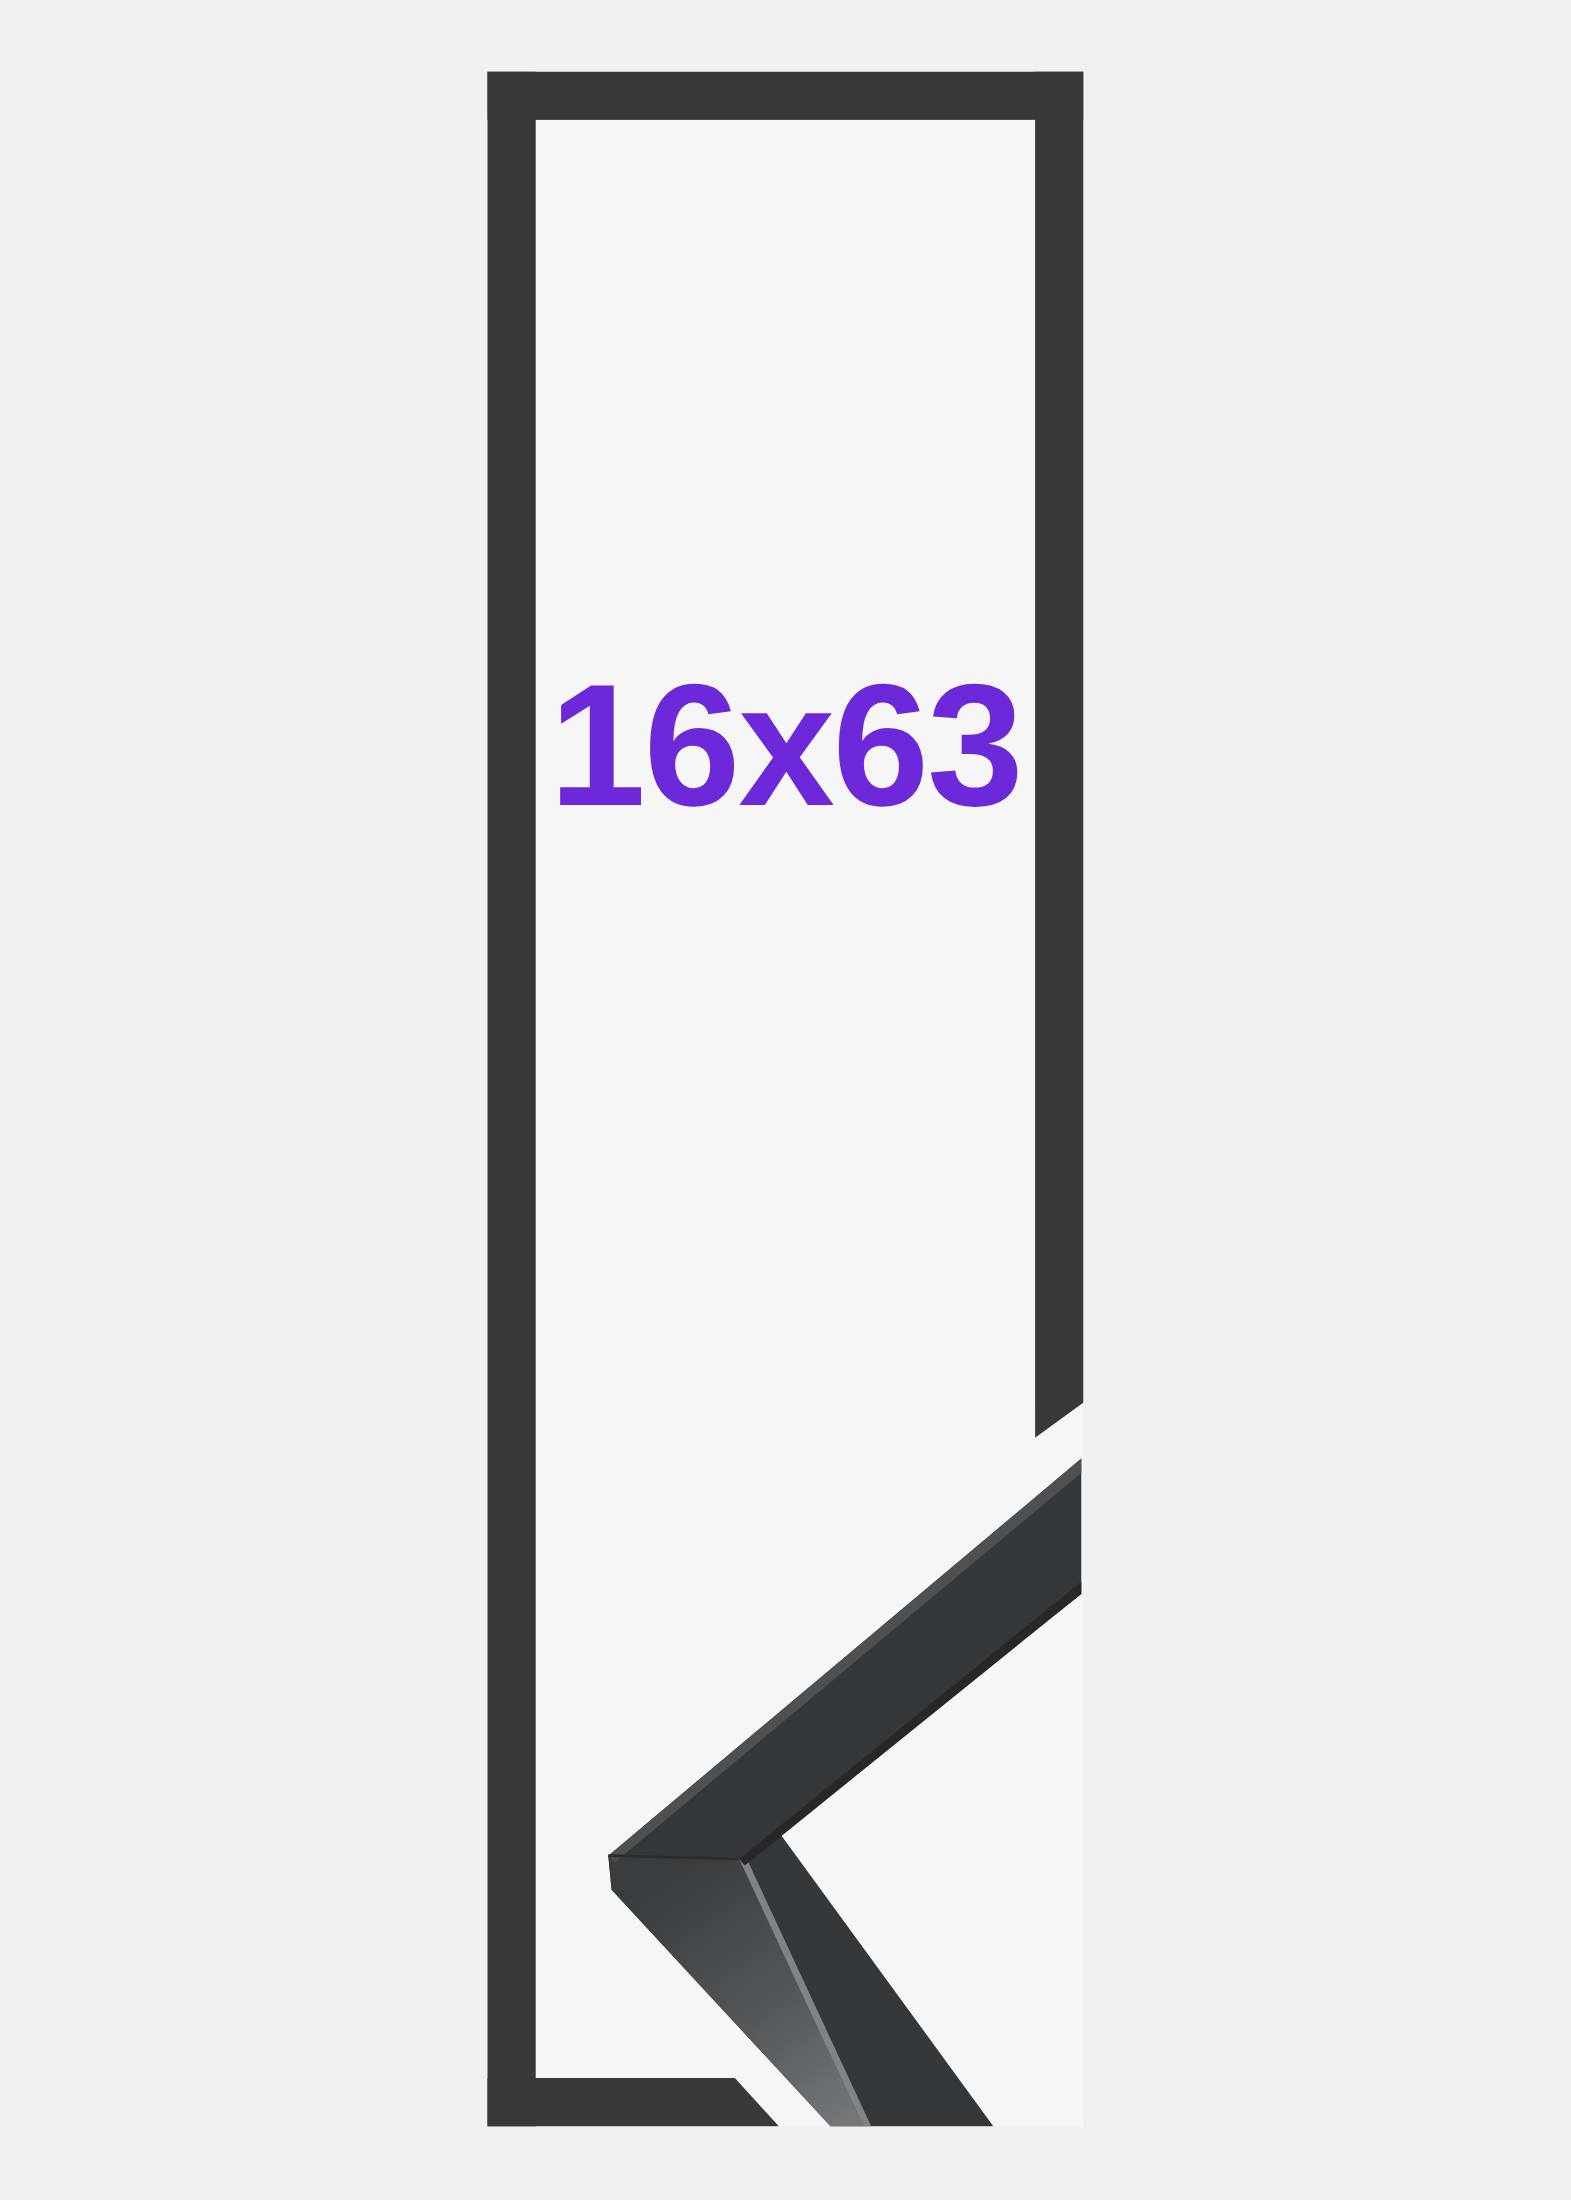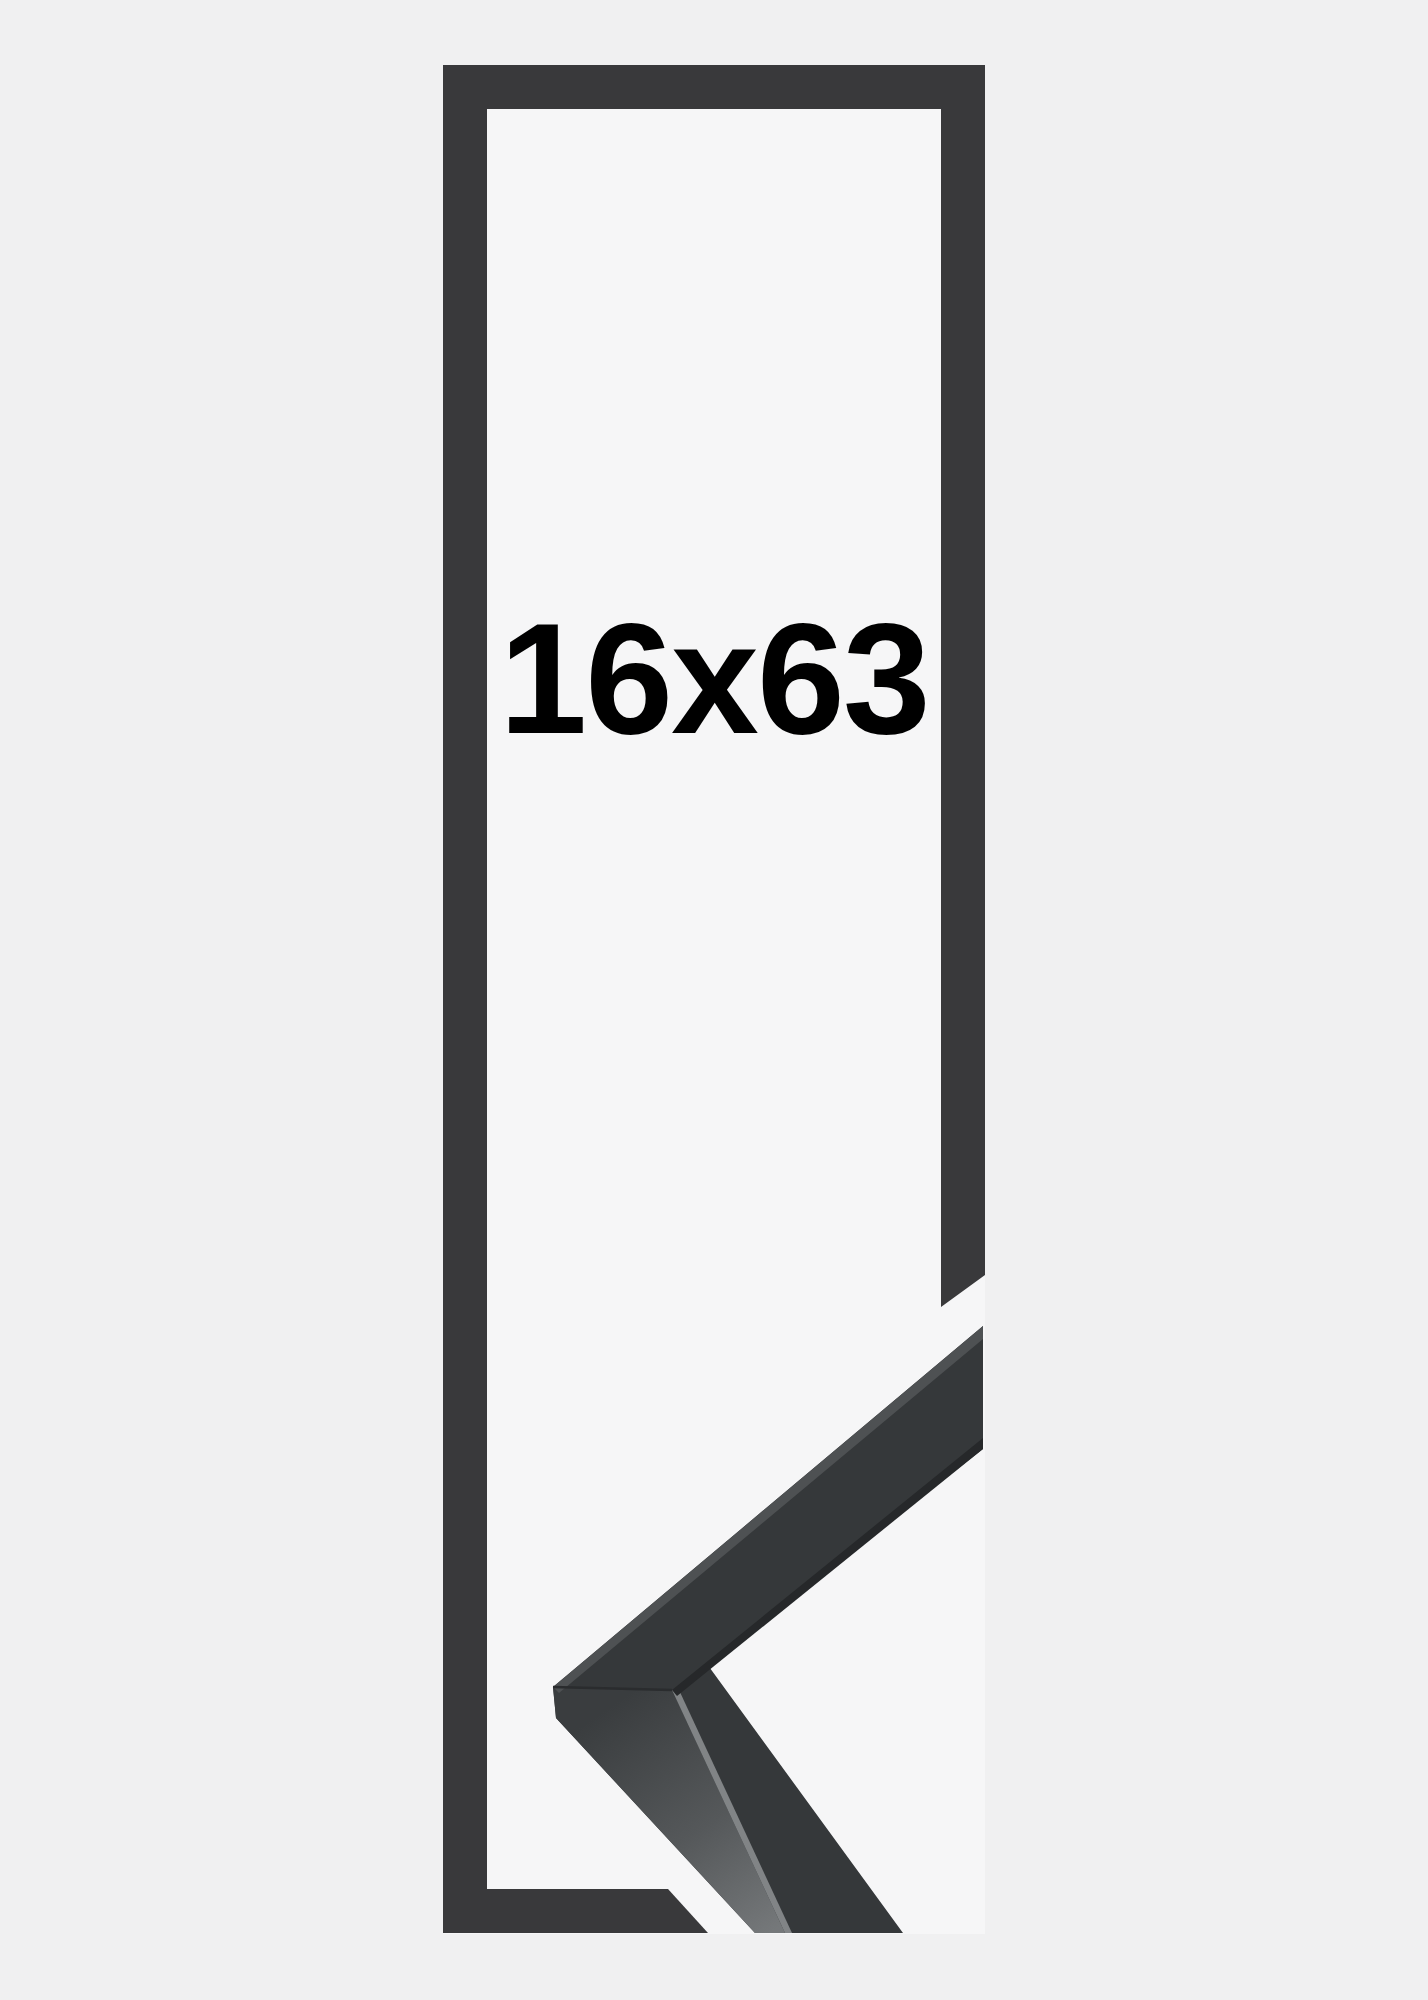--- a/index.html
+++ b/index.html
@@ -28,21 +28,21 @@
   }
   .size-label {
     position: absolute;
     left: 0; right: 0;
     top: 534px;
     text-align: center;
     font-size: 158px;
     font-weight: bold;
     letter-spacing: -2px;
     line-height: 1;
-    color: #000000;
+    color: #6d28d9;
     white-space: nowrap;
   }
 </style>
 </head>
 <body>
 
 <div class="page">
 
   <div class="product-image">
 

